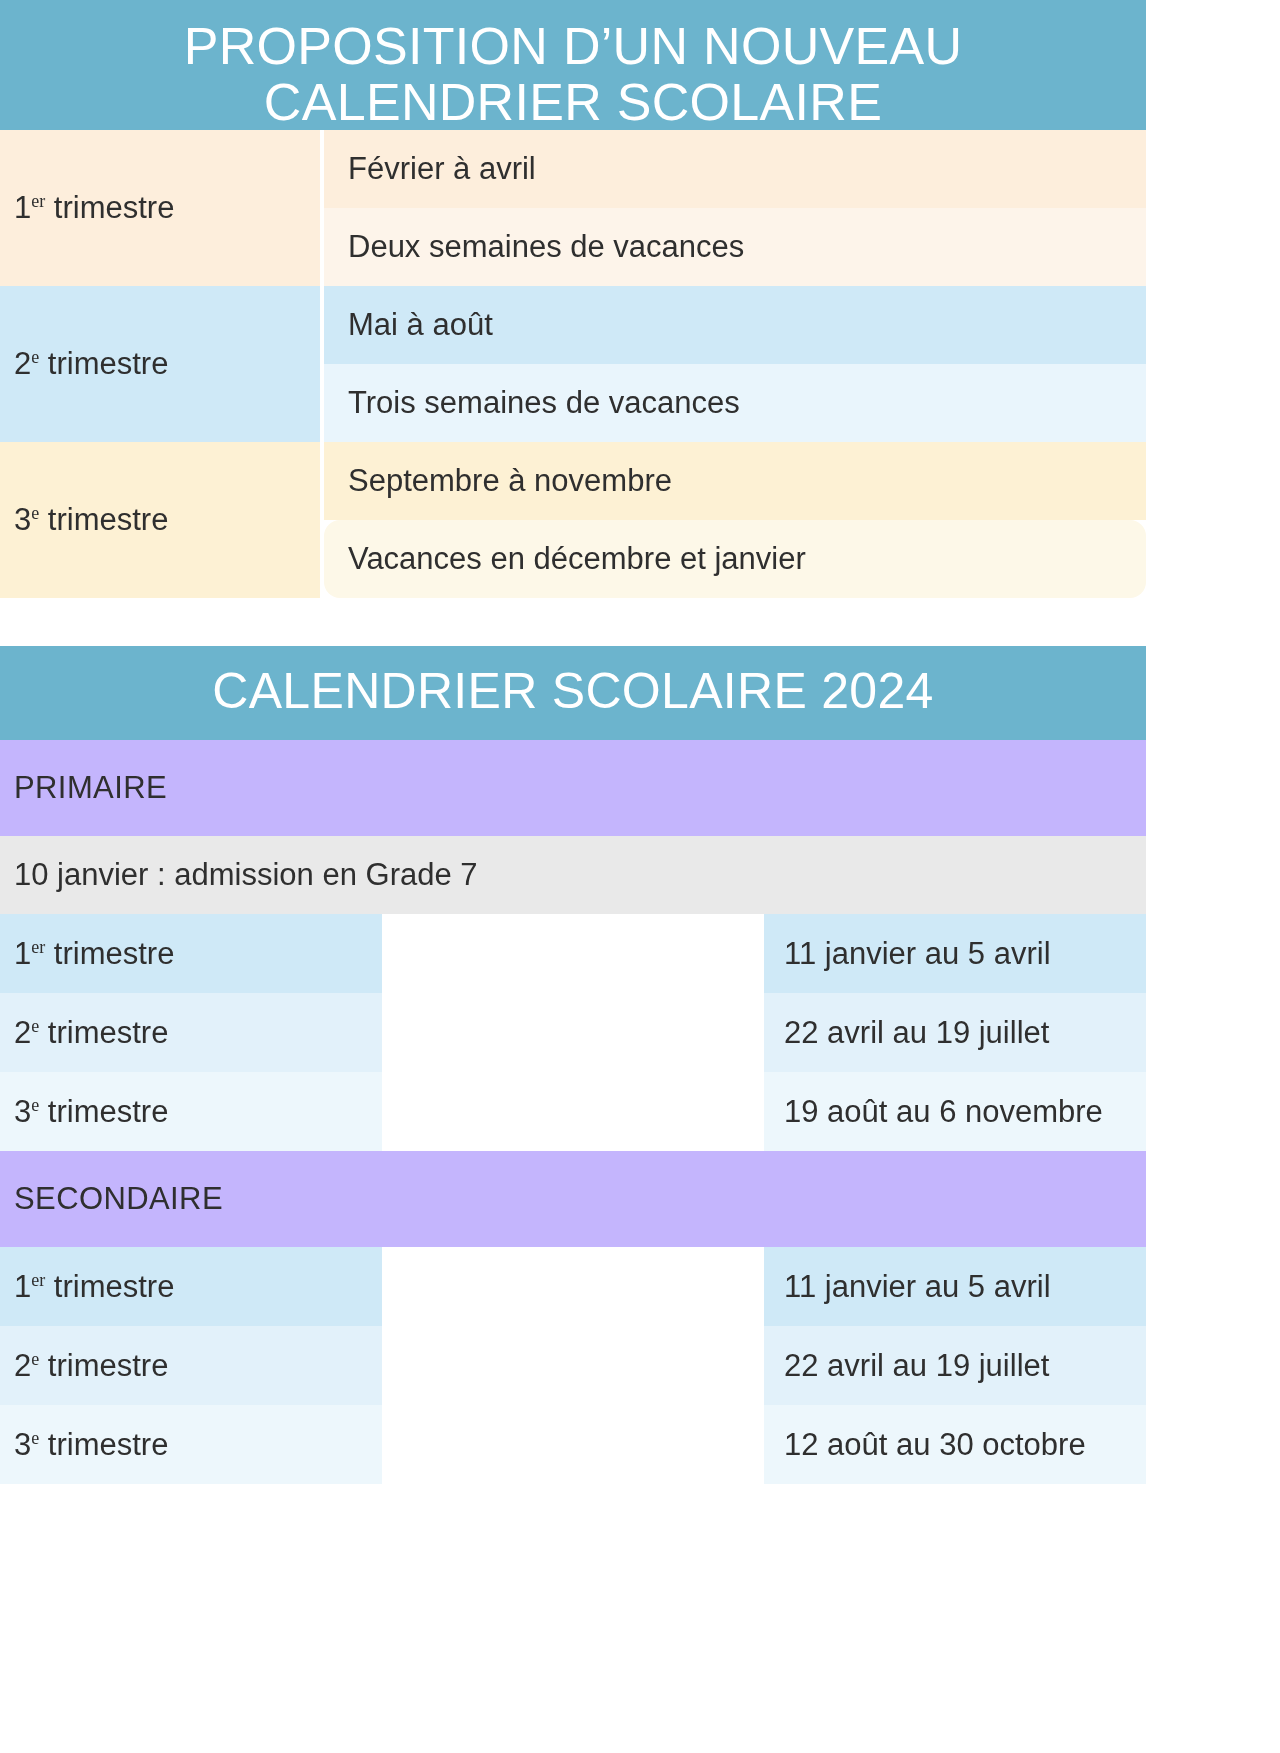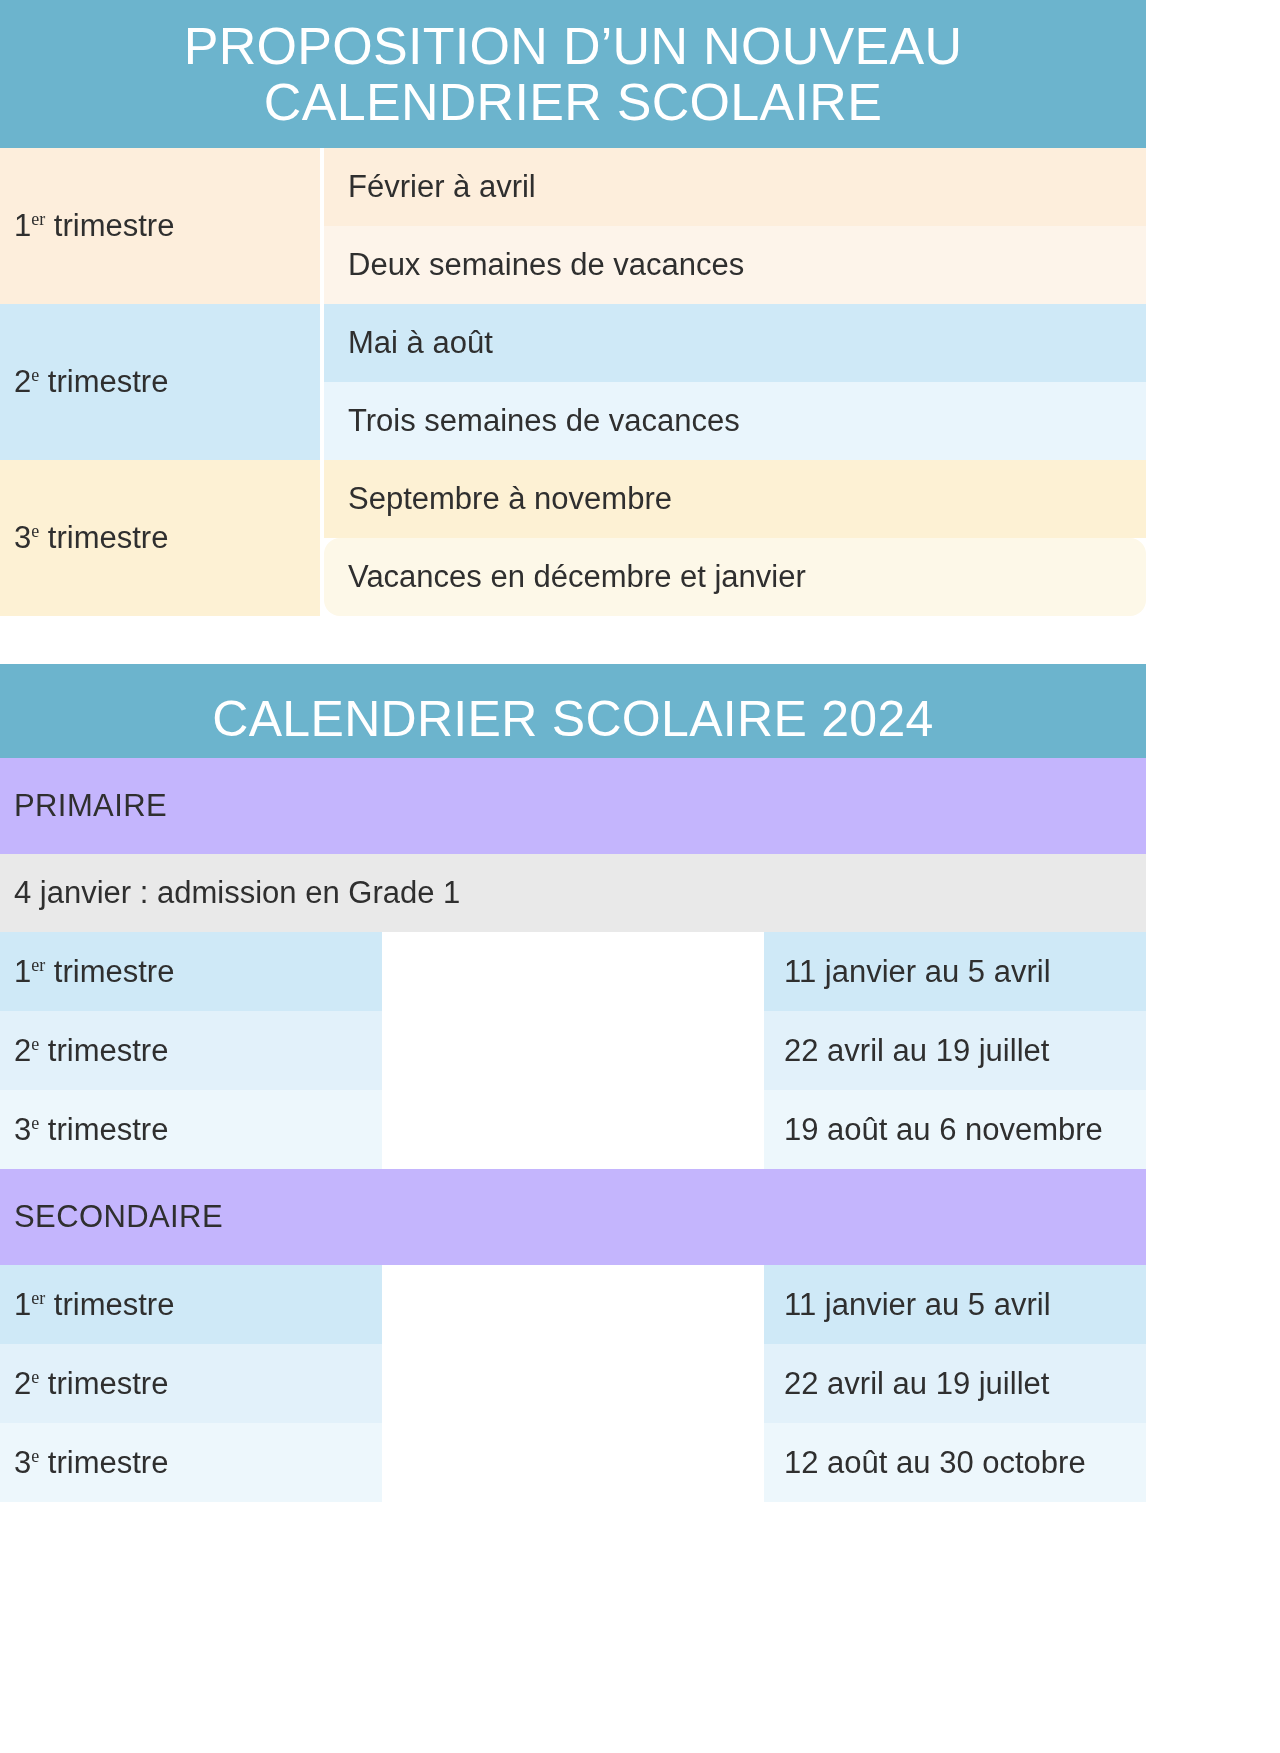--- a/index.html
+++ b/index.html
@@ -26,26 +26,26 @@
     text-align: center;
     font-size: 52px;
     font-weight: 400;
     letter-spacing: 0.3px;
     line-height: 1.08;
     padding: 14px 10px 16px 10px;
     box-sizing: border-box;
     font-family: "Liberation Sans", sans-serif;
   }
   .banner.two-line {
-    height: 148px;
+    height: 130px;
     padding-top: 18px;
   }
   .banner.one-line {
     height: 94px;
-    padding-top: 28px;
+    padding-top: 18px;
     font-size: 50px;
   }
   .banner .line {
     display: block;
     white-space: nowrap;
   }
 
   
   .tbl {
     width: 100%;
@@ -178,21 +178,21 @@
     <span class="line">CALENDRIER SCOLAIRE 2024</span>
   </div>
 
   <table class="tbl t2">
     <tbody>
 
       <tr class="section-row">
         <td colspan="3">PRIMAIRE</td>
       </tr>
       <tr class="admission-row">
-        <td colspan="3">4 janvier : admission en Grade 1</td>
+        <td colspan="3">10 janvier : admission en Grade 7</td>
       </tr>
       <tr>
         <td class="lbl b1"><span>1</span><sup>er</sup><span> trimestre</span></td>
         <td class="gapcol"></td>
         <td class="val b1">11 janvier au 5 avril</td>
       </tr>
       <tr>
         <td class="lbl b2"><span>2</span><sup>e</sup><span> trimestre</span></td>
         <td class="gapcol"></td>
         <td class="val b2">22 avril au 19 juillet</td>

